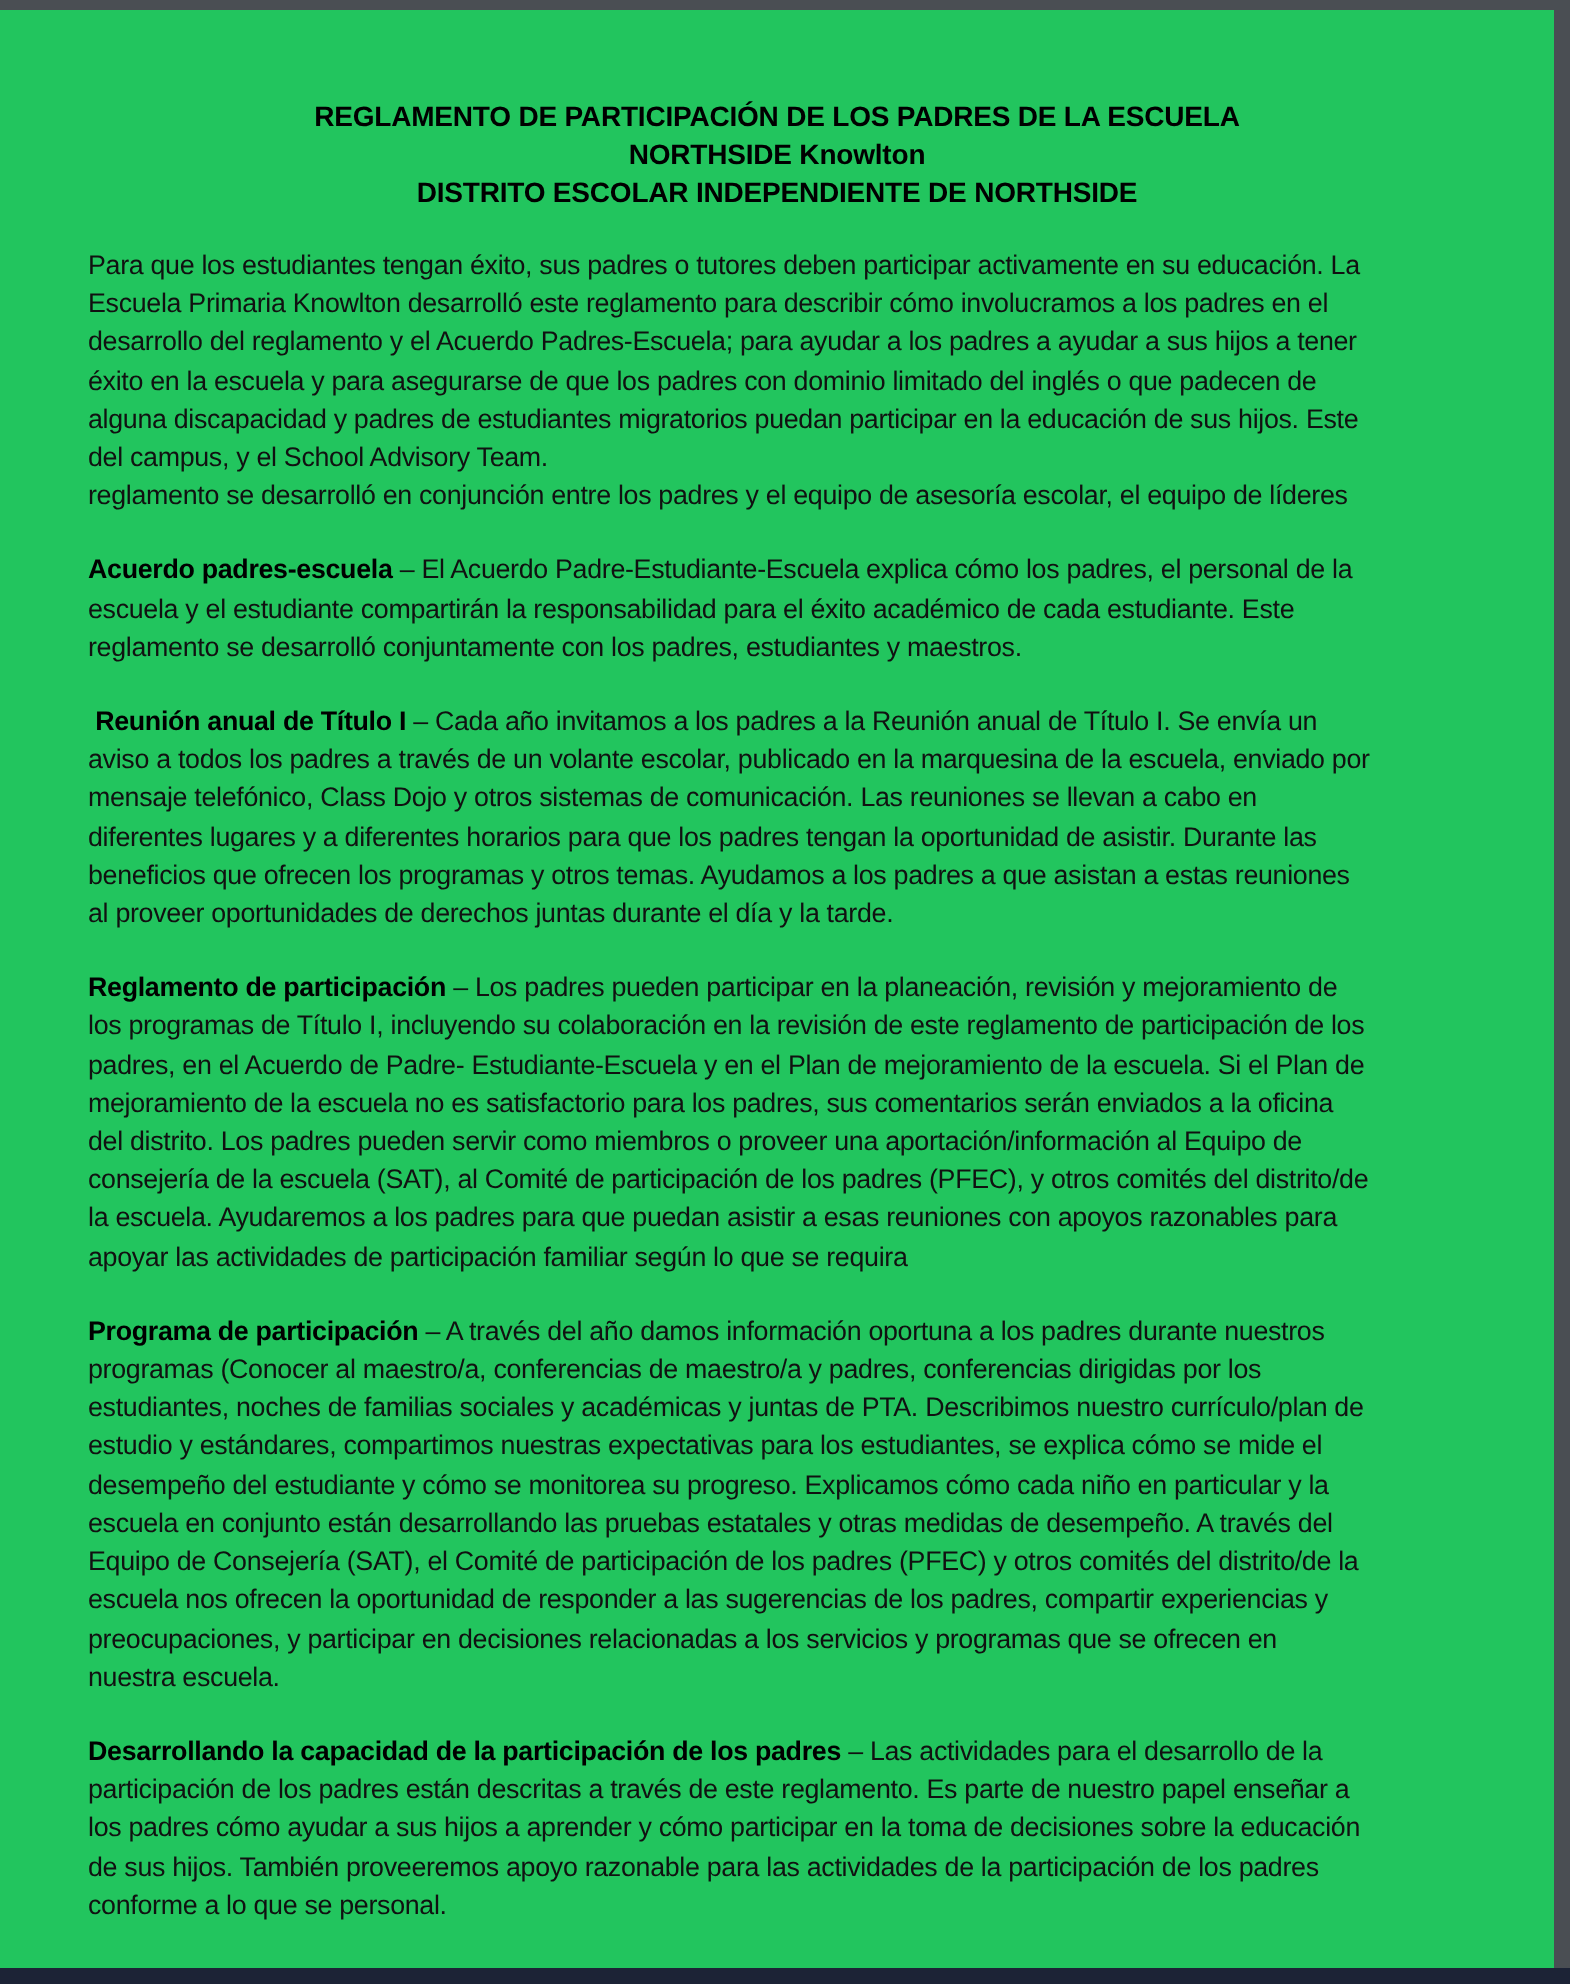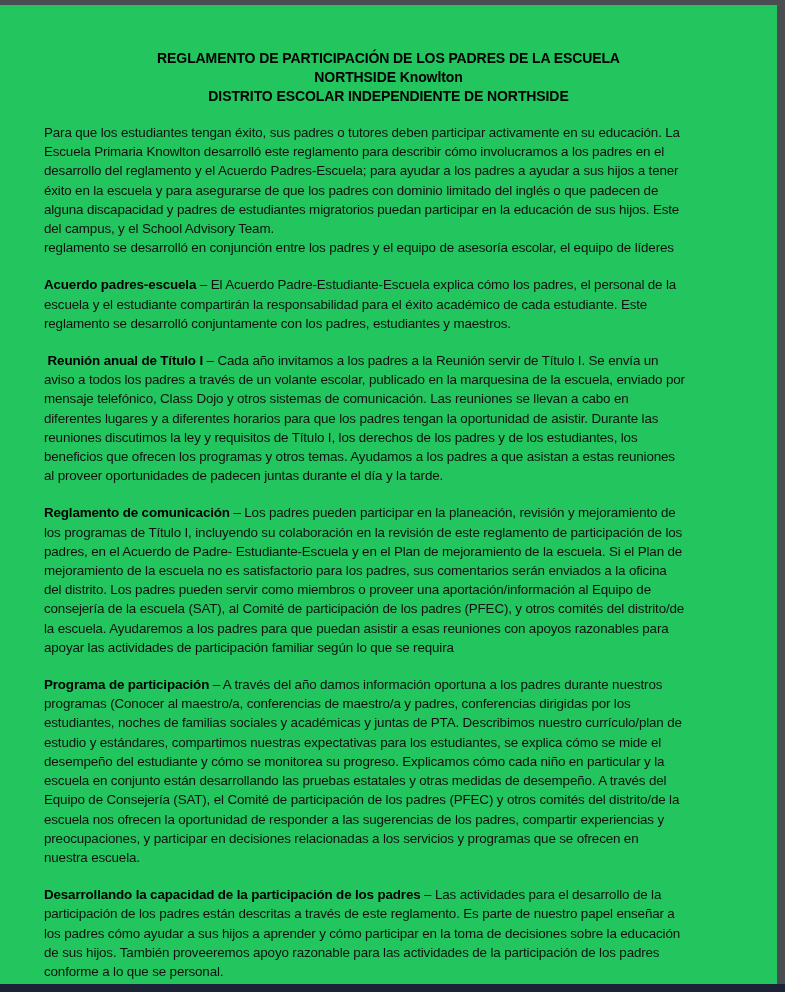--- a/index.html
+++ b/index.html
@@ -65,31 +65,30 @@
       <span class="line">reglamento se desarrolló en conjunción entre los padres y el equipo de asesoría escolar, el equipo de líderes</span>
     </p>
 
     <p class="para">
       <span class="line"><span class="heading">Acuerdo padres-escuela</span><span> – El Acuerdo Padre-Estudiante-Escuela explica cómo los padres, el personal de la</span></span>
       <span class="line">escuela y el estudiante compartirán la responsabilidad para el éxito académico de cada estudiante. Este</span>
       <span class="line">reglamento se desarrolló conjuntamente con los padres, estudiantes y maestros.</span>
     </p>
 
     <p class="para">
-      <span class="line"><span class="heading" style="white-space:pre"> Reunión anual de Título I</span><span> – Cada año invitamos a los padres a la Reunión servir de Título I. Se envía un</span></span>
+      <span class="line"><span class="heading" style="white-space:pre"> Reunión anual de Título I</span><span> – Cada año invitamos a los padres a la Reunión anual de Título I. Se envía un</span></span>
       <span class="line">aviso a todos los padres a través de un volante escolar, publicado en la marquesina de la escuela, enviado por</span>
       <span class="line">mensaje telefónico, Class Dojo y otros sistemas de comunicación. Las reuniones se llevan a cabo en</span>
       <span class="line">diferentes lugares y a diferentes horarios para que los padres tengan la oportunidad de asistir. Durante las</span>
-      <span class="line">reuniones discutimos la ley y requisitos de Título I, los derechos de los padres y de los estudiantes, los</span>
       <span class="line">beneficios que ofrecen los programas y otros temas. Ayudamos a los padres a que asistan a estas reuniones</span>
-      <span class="line">al proveer oportunidades de padecen juntas durante el día y la tarde.</span>
+      <span class="line">al proveer oportunidades de derechos juntas durante el día y la tarde.</span>
     </p>
 
     <p class="para">
-      <span class="line"><span class="heading">Reglamento de comunicación</span><span> – Los padres pueden participar en la planeación, revisión y mejoramiento de</span></span>
+      <span class="line"><span class="heading">Reglamento de participación</span><span> – Los padres pueden participar en la planeación, revisión y mejoramiento de</span></span>
       <span class="line">los programas de Título I, incluyendo su colaboración en la revisión de este reglamento de participación de los</span>
       <span class="line">padres, en el Acuerdo de Padre- Estudiante-Escuela y en el Plan de mejoramiento de la escuela. Si el Plan de</span>
       <span class="line">mejoramiento de la escuela no es satisfactorio para los padres, sus comentarios serán enviados a la oficina</span>
       <span class="line">del distrito. Los padres pueden servir como miembros o proveer una aportación/información al Equipo de</span>
       <span class="line">consejería de la escuela (SAT), al Comité de participación de los padres (PFEC), y otros comités del distrito/de</span>
       <span class="line">la escuela. Ayudaremos a los padres para que puedan asistir a esas reuniones con apoyos razonables para</span>
       <span class="line">apoyar las actividades de participación familiar según lo que se requira</span>
     </p>
 
     <p class="para">

